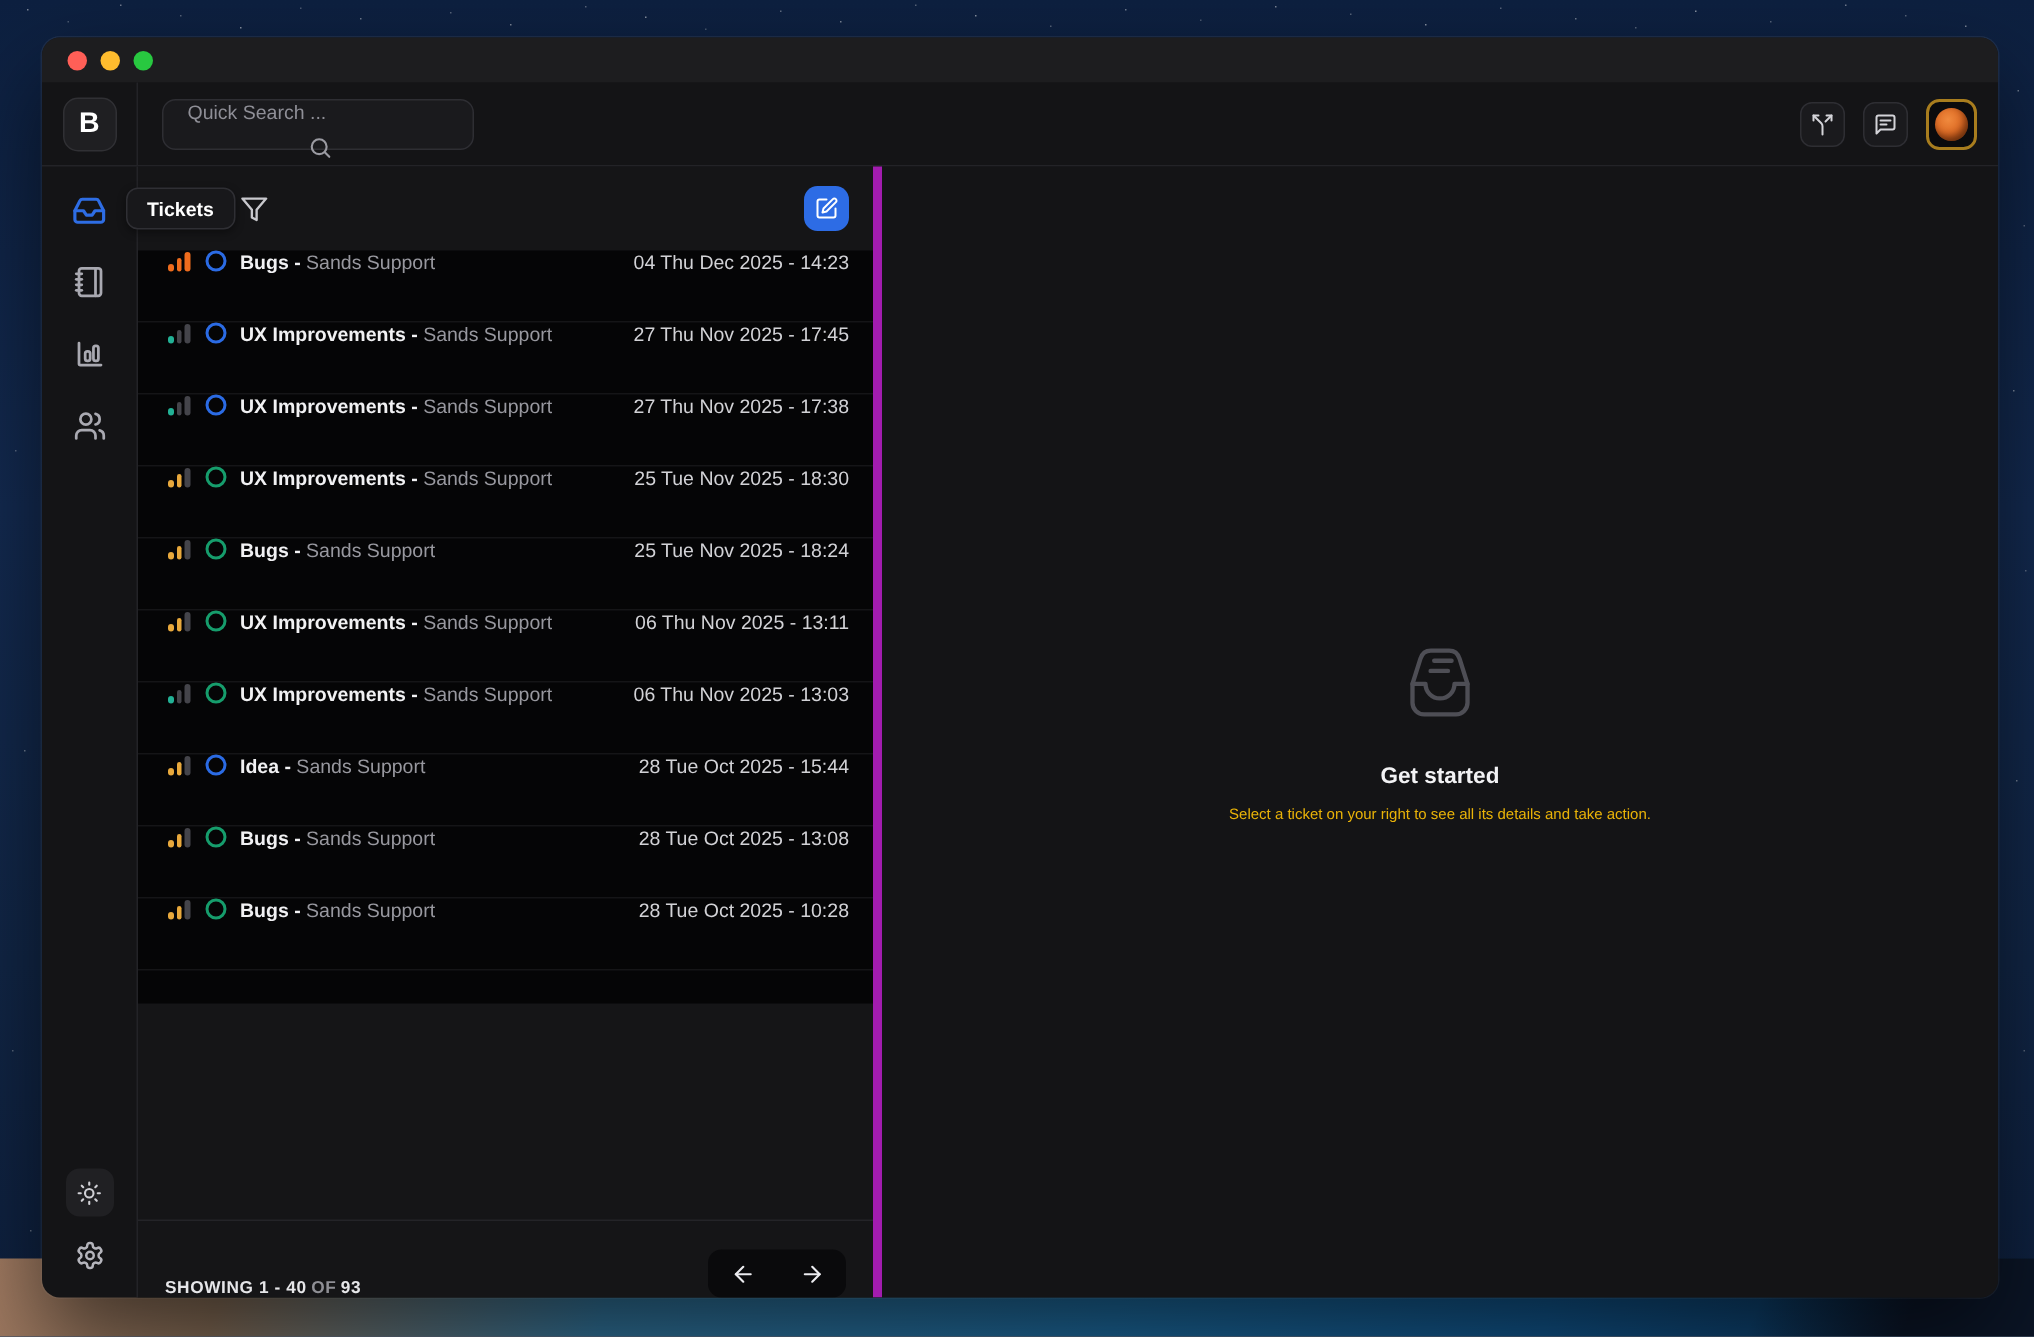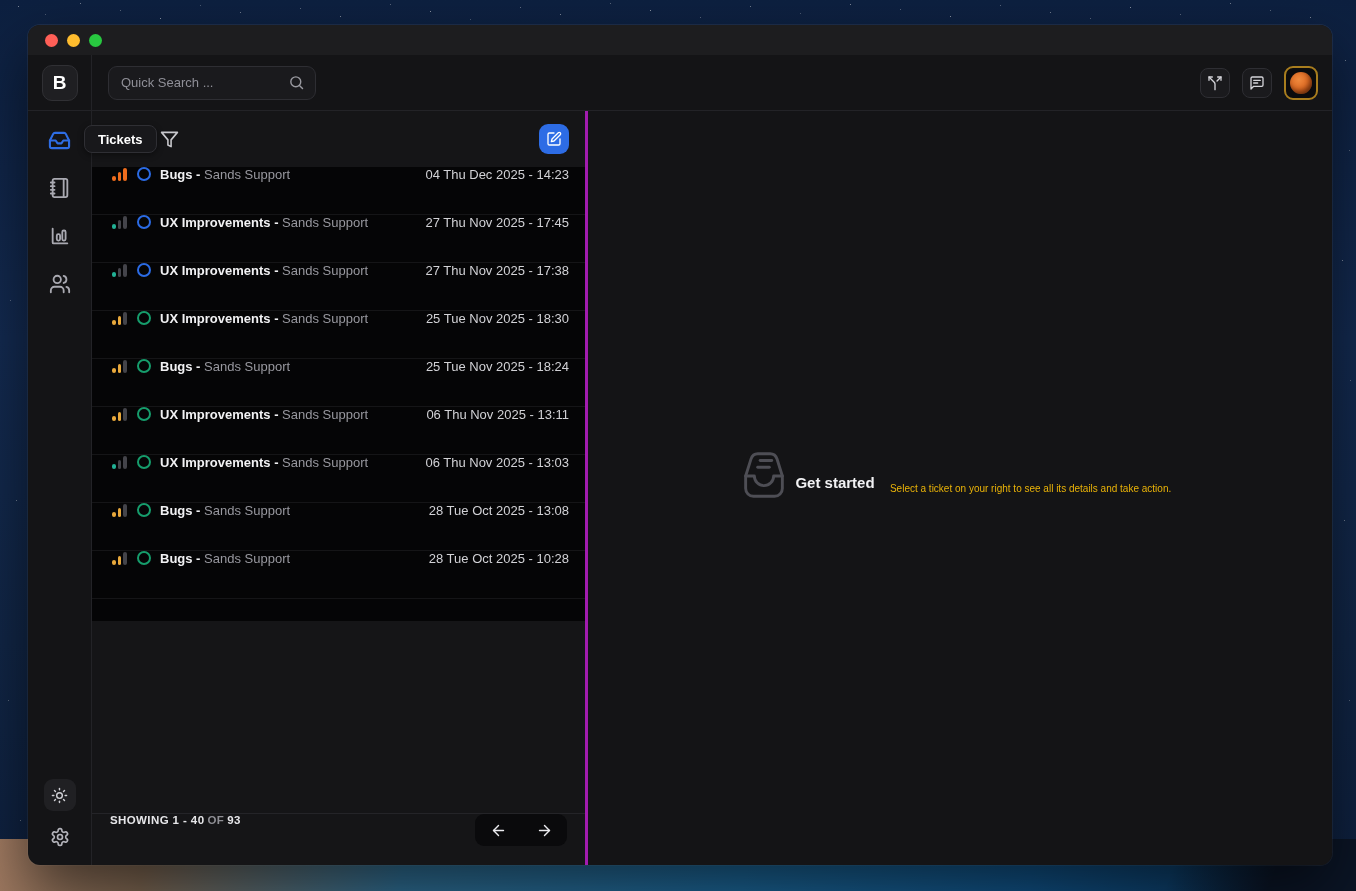--- a/index.html
+++ b/index.html
@@ -43,21 +43,21 @@
     display:flex; flex-direction:column;
   }
   .titlebar { flex:0 0 30px; background:#1d1d1f; display:flex; align-items:center; padding-left:17px; gap:9px; }
   .tl { width:13px; height:13px; border-radius:50%; border:none; }
   
   .topbar { flex:0 0 56px; display:flex; align-items:center; border-bottom:1px solid #232327; background:#141416; }
   .topbar-left { width:64px; height:100%; display:flex; align-items:center; justify-content:center; border-right:1px solid #232327; }
   .logo { width:36px; height:36px; border-radius:10px; background:#1f1f22; border:1px solid #303034;
     color:#fff; font-weight:800; font-size:19px; display:flex; align-items:center; justify-content:center; }
   .search { margin-left:16px; width:208px; height:34px; background:#1a1a1d; border:1px solid #2e2e33;
-    border-radius:9px; display:flex; align-items:center; padding:0 10px 0 12px; gap:8px; }
+    border-radius:9px; display:flex; align-items:center; padding:0 10px 0 12px; gap:8px;flex-direction:column; }
   .search input { flex:1; min-width:0; background:transparent; border:none; outline:none; color:#c9c9ce; font-size:13px;
     font-family:"Liberation Sans","DejaVu Sans",sans-serif; }
   .search input::placeholder { color:#8f8f97; }
   .search svg { color:#9a9aa1; flex:0 0 auto; }
   .topbar-right { margin-left:auto; display:flex; align-items:center; gap:12px; padding-right:14px; }
   .icon-btn { width:30px; height:30px; border-radius:8px; background:#1a1a1d; border:1px solid #2e2e33;
     color:#d4d4d9; display:flex; align-items:center; justify-content:center; cursor:pointer; }
   .avatar { width:34px; height:34px; border-radius:9px; border:2px solid #a87d1e; background:#0b0b0d;
     display:flex; align-items:center; justify-content:center; cursor:pointer; }
   .avatar .ball { width:22px; height:22px; border-radius:50%;
@@ -68,21 +68,21 @@
   .sidebar { width:64px; border-right:1px solid #232327; display:flex; flex-direction:column;
     align-items:center; padding:17px 0 16px; }
   .nav-item { width:24px; height:24px; color:#a9a9b1; display:flex; align-items:center; justify-content:center;
     margin-bottom:24px; cursor:pointer; }
   .nav-item.active { color:#2e6de4; }
   .sidebar .spacer { flex:1; }
   .theme-btn { width:32px; height:32px; border-radius:9px; background:#202023; color:#d0d0d5;
     display:flex; align-items:center; justify-content:center; cursor:pointer; margin-bottom:14px; }
   .gear-btn { width:24px; height:24px; color:#b4b4bb; display:flex; align-items:center; justify-content:center; cursor:pointer; }
   
-  .list-panel { width:496px; flex:0 0 496px; display:flex; flex-direction:column; border-right:3px solid #a21caf; background:#151517; }
+  .list-panel { width:496px; flex:0 0 496px; display:flex; flex-direction:column; border-right:6px solid #a21caf; background:#151517; }
   .list-header { flex:0 0 55px; position:relative; }
   .tab-chip { position:absolute; left:-8px; top:14px; height:28px; display:inline-flex; align-items:center;
     padding:0 13px; background:#18181b; border:1px solid #2f2f34; border-radius:8px;
     font-size:13px; font-weight:600; color:#fff; box-shadow:0 2px 6px rgba(0,0,0,.4); cursor:pointer; z-index:3; }
   .filter-btn { position:absolute; left:66px; top:17px; width:22px; height:22px; color:#c8c8cd;
     display:flex; align-items:center; justify-content:center; cursor:pointer; }
   .compose-btn { position:absolute; right:16px; top:13px; width:30px; height:30px; border-radius:9px;
     border:none; background:#2d6ce5; color:#fff; display:flex; align-items:center; justify-content:center; cursor:pointer; }
   .rows { flex:1; overflow:hidden; padding-top:1px; }
   .row { height:47px; margin-bottom:1px; background:#050506; display:flex; align-items:flex-start;
@@ -92,30 +92,30 @@
   .prio i { width:3.5px; border-radius:2px; background:#44444a; display:block; }
   .prio i:nth-child(1){height:5px} .prio i:nth-child(2){height:9px} .prio i:nth-child(3){height:13px}
   .row.p-high .prio i { background:#ee6c1d; }
   .row.p-medium .prio i:nth-child(-n+2){ background:#e9a93c; }
   .row.p-low .prio i:first-child { background:#22b195; }
   .status { width:14px; height:14px; border-radius:50%; border:2.5px solid #2b6be4; margin-right:9px; flex:0 0 auto; }
   .row.s-green .status { border-color:#169d6c; }
   .row-title { font-size:13px; color:#f1f1f3; font-weight:700; white-space:nowrap; overflow:hidden; }
   .row-title .proj { color:#98989f; font-weight:400; }
   .row-date { margin-left:auto; font-size:13px; color:#d2d2d6; font-weight:500; white-space:nowrap; padding-left:10px; }
-  .list-footer { flex:0 0 52px; border-top:1px solid #242428; display:flex; align-items:flex-start;
+  .list-footer { flex:0 0 52px; border-top:1px solid #242428; display:flex; align-items:flex-end;
     padding:0 18px; background:#151517; }
   .showing { font-size:11.5px; font-weight:700; color:#e6e6e9; letter-spacing:.4px; }
   .showing .of { color:#8f8f95; margin:0 3px; font-weight:700; }
   .pager { margin-left:auto; width:92px; height:32px; background:#0a0a0c; border-radius:9px; display:flex; overflow:hidden; }
   .pager button { flex:1; background:none; border:none; color:#ececf0; display:flex; align-items:center;
     justify-content:center; cursor:pointer; }
   
   .detail-panel { flex:1; background:#141416; display:flex; align-items:center; justify-content:center; }
-  .empty { display:flex; flex-direction:row; align-items:center; text-align:center; }
+  .empty { display:flex; flex-direction:column; align-items:center; text-align:center; }
   .empty-icon { color:#4e4e55; margin-bottom:26px; }
   .empty-title { font-size:15px; font-weight:700; color:#f2f2f4; margin-bottom:11px; }
   .empty-desc { font-size:10px; color:#eab308; width:312px; line-height:1.3; }
 </style>
 </head>
 <body>
 
 <div class="stars"></div>
 <div class="desktop-bottom"></div>
 
@@ -307,20 +307,30 @@
               <i></i>
               <i></i>
             </span>
     <span class="status"></span>
     <span class="row-title"><span class="t-main">UX Improvements -</span><span class="proj"> Sands Support</span></span>
     <span class="row-date">06 Thu Nov 2025 - 13:03</span>
   </div>
 
 
 
+  <div class="row p-medium s-blue">
+    <span class="prio">
+              <i></i>
+              <i></i>
+              <i></i>
+            </span>
+    <span class="status"></span>
+    <span class="row-title"><span class="t-main">Idea -</span><span class="proj"> Sands Support</span></span>
+    <span class="row-date">28 Tue Oct 2025 - 15:44</span>
+  </div>
 
   <div class="row p-medium s-green">
     <span class="prio">
               <i></i>
               <i></i>
               <i></i>
             </span>
     <span class="status"></span>
     <span class="row-title"><span class="t-main">Bugs -</span><span class="proj"> Sands Support</span></span>
     <span class="row-date">28 Tue Oct 2025 - 13:08</span>

